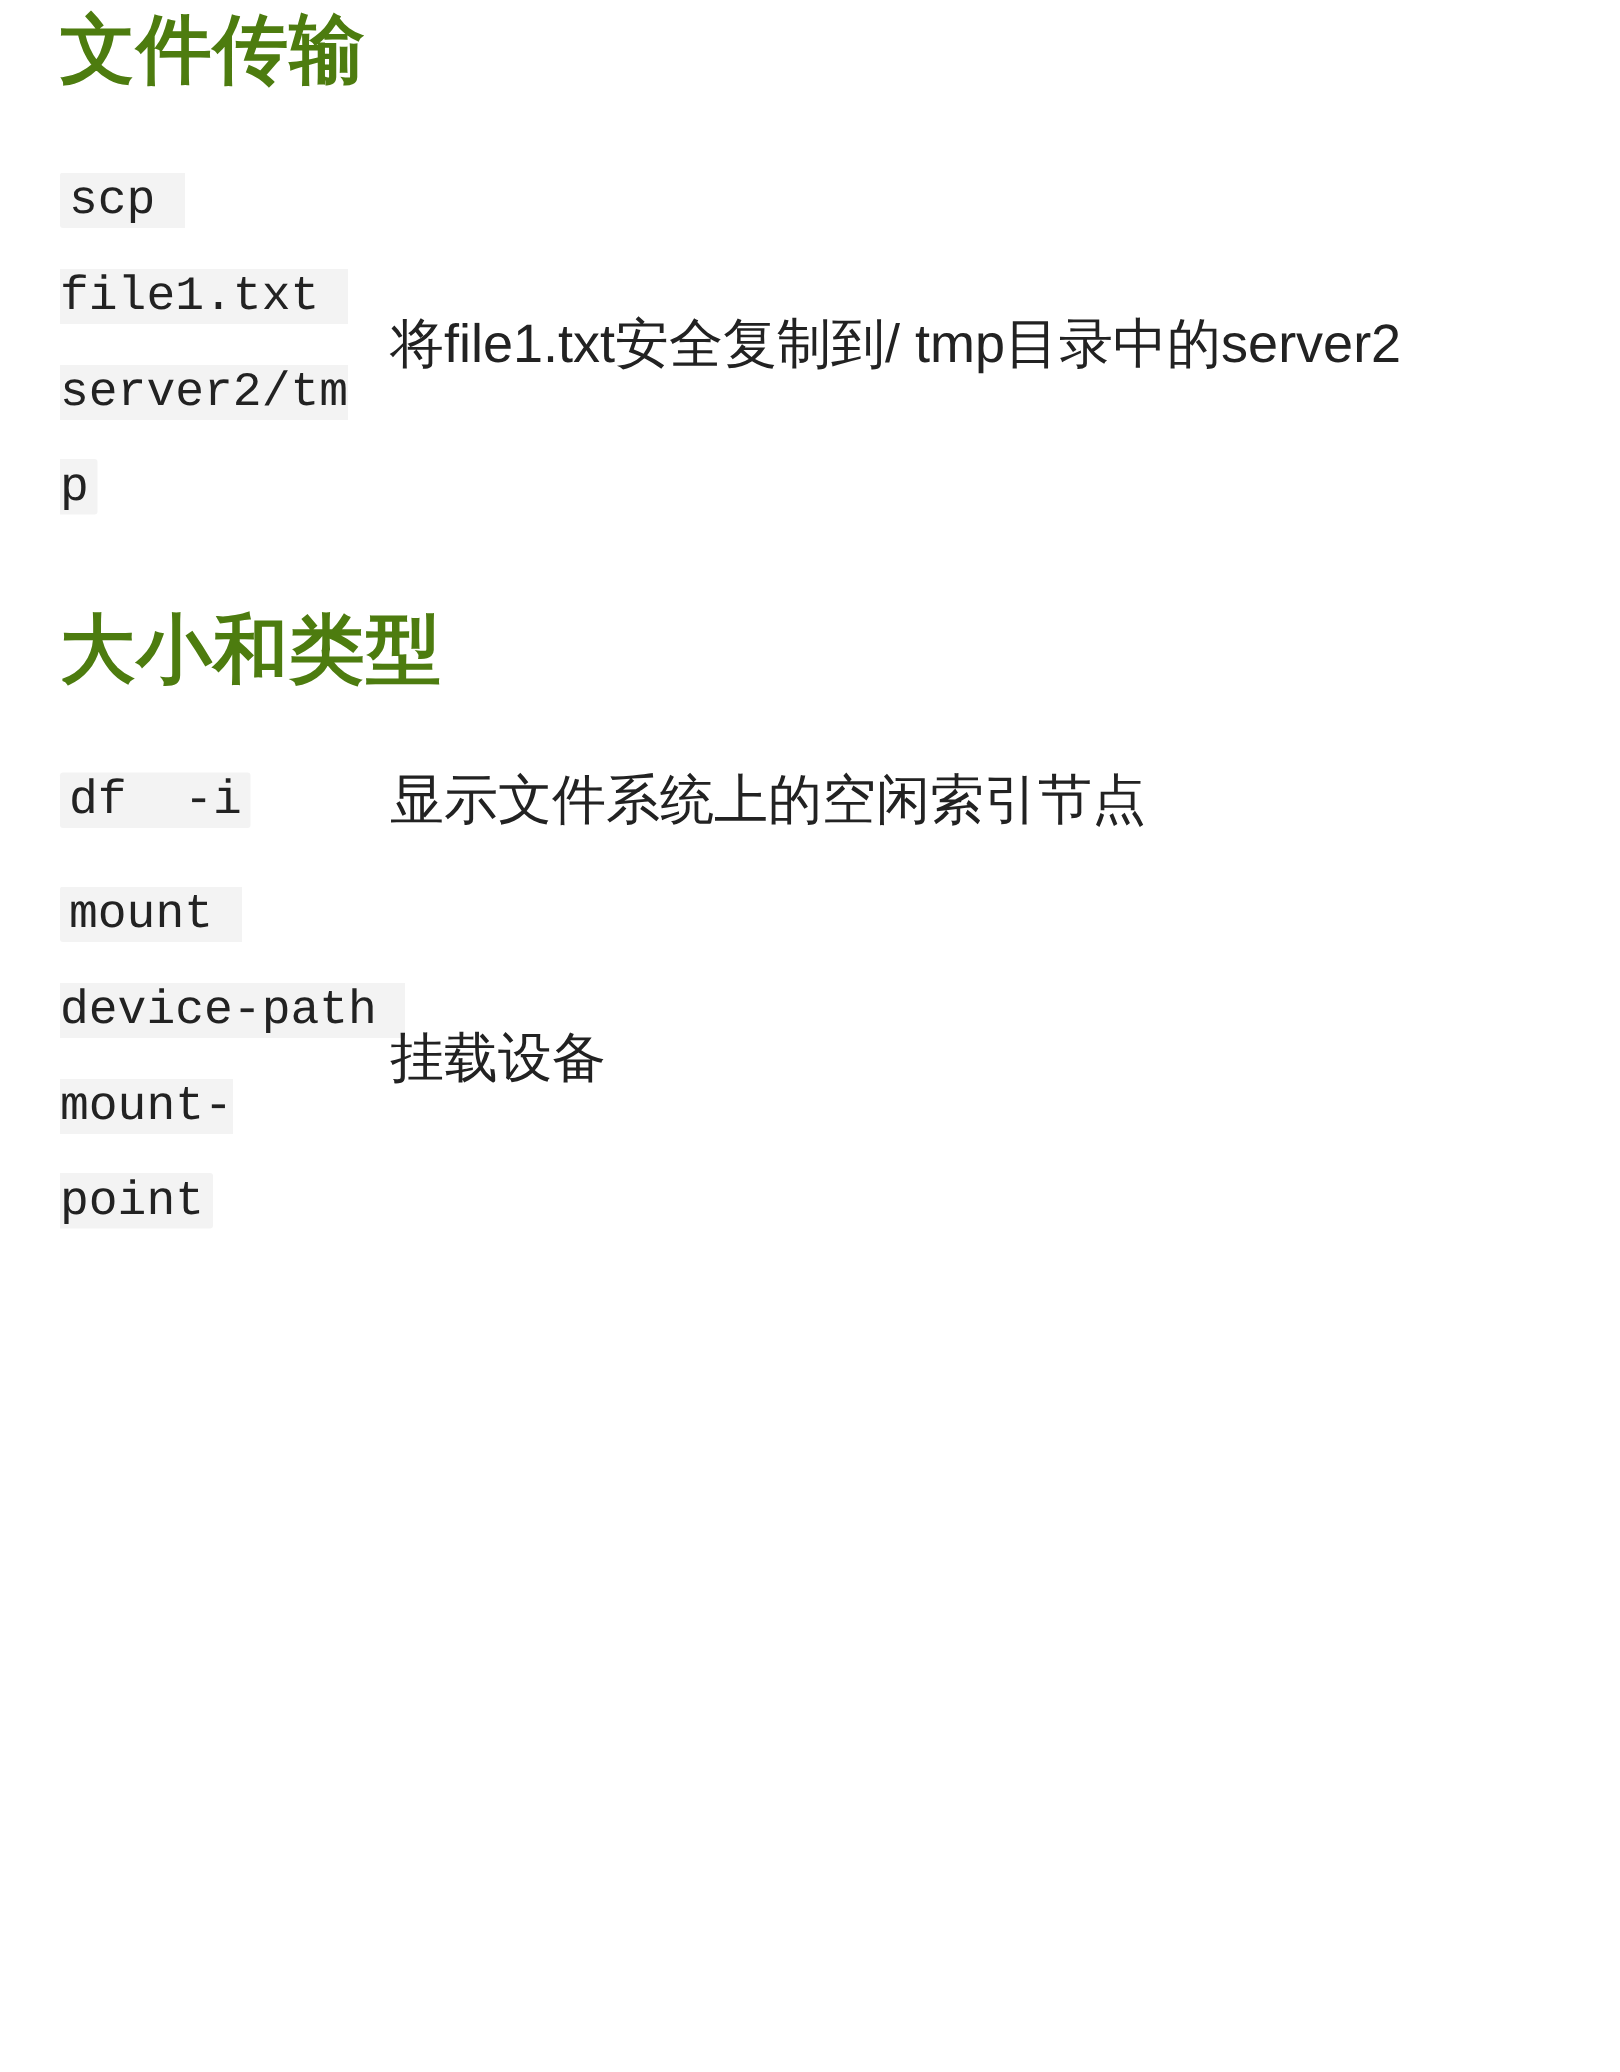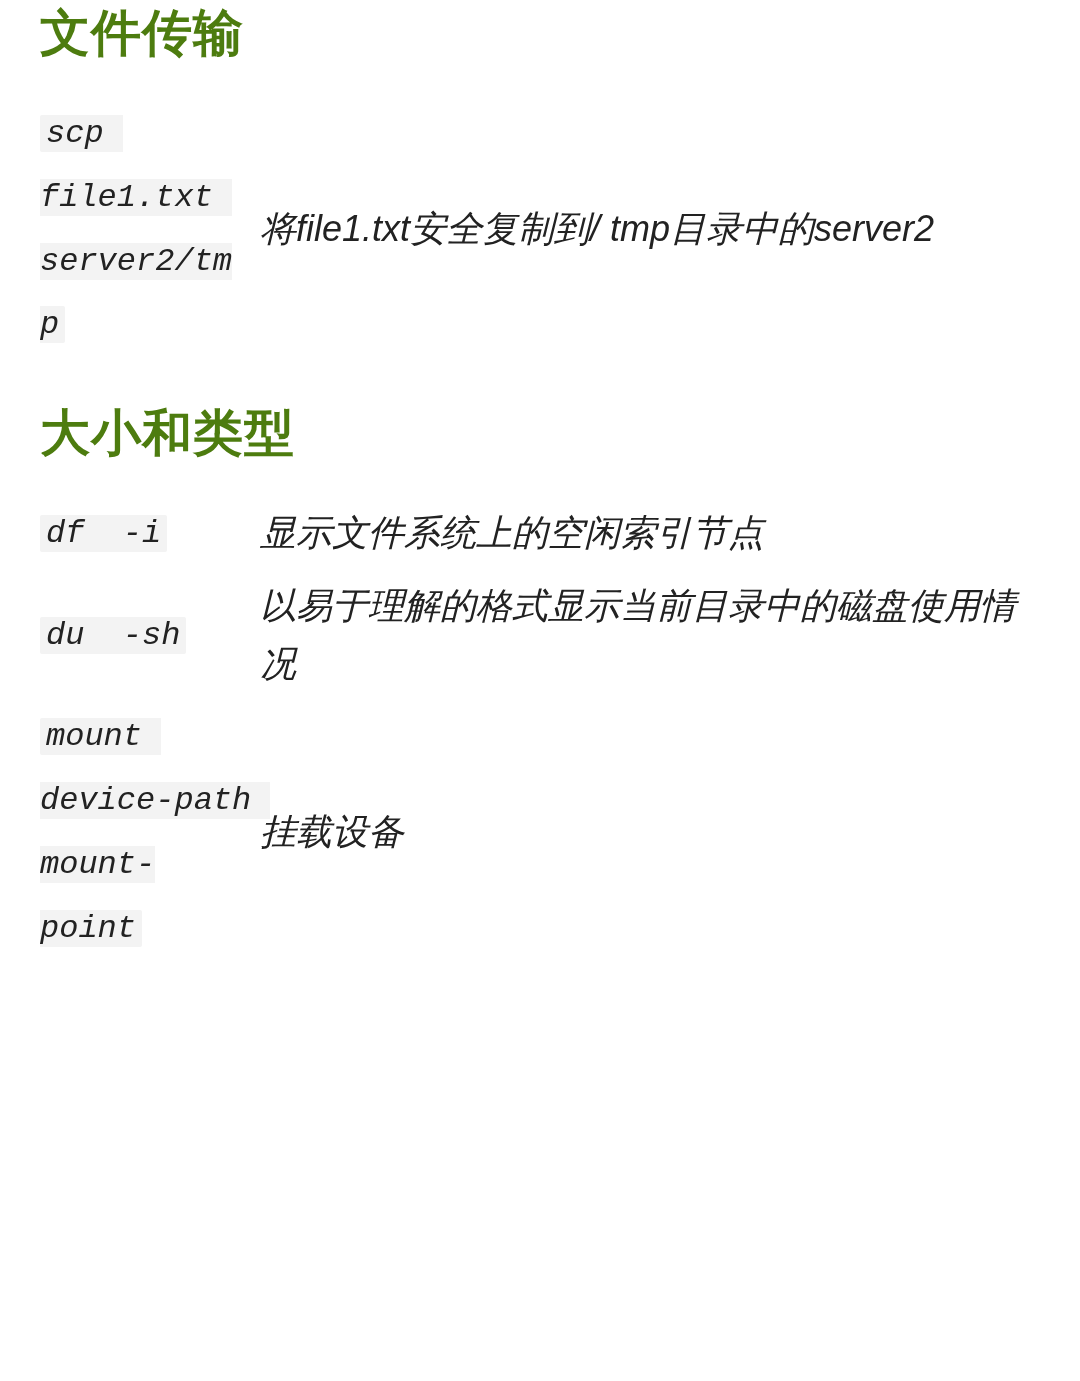--- a/index.html
+++ b/index.html
@@ -21,21 +21,20 @@
       margin-top: 38px;
       margin-bottom: 28px;
       letter-spacing: 1px;
     }
     h2.section-heading:first-of-type {
       margin-top: 0;
     }
     .command-table {
       width: 100%;
       border-collapse: collapse;
-      font-style: italic;
     }
     .command-table td {
       vertical-align: middle;
       padding: 6px 0;
       font-size: 36px;
       line-height: 1.6;
       color: #222;
     }
     .command-table td.cmd-cell {
       width: 220px;
@@ -77,24 +76,18 @@
 <table class="command-table">
   <tbody>
   <tr>
     <td class="cmd-cell">
       <span class="cmd">df  -i</span>
     </td>
     <td class="desc">显示文件系统上的空闲索引节点</td>
   </tr>
   <tr>
     <td class="cmd-cell">
-      <span class="cmd">du  -sh</span>
-    </td>
-    <td class="desc">以易于理解的格式显示当前目录中的磁盘使用情况</td>
-  </tr>
-  <tr>
-    <td class="cmd-cell">
       <span class="cmd">mount device-path mount-point</span>
     </td>
     <td class="desc">挂载设备</td>
   </tr>
 </tbody>
   </table>
 
 </body></html>

